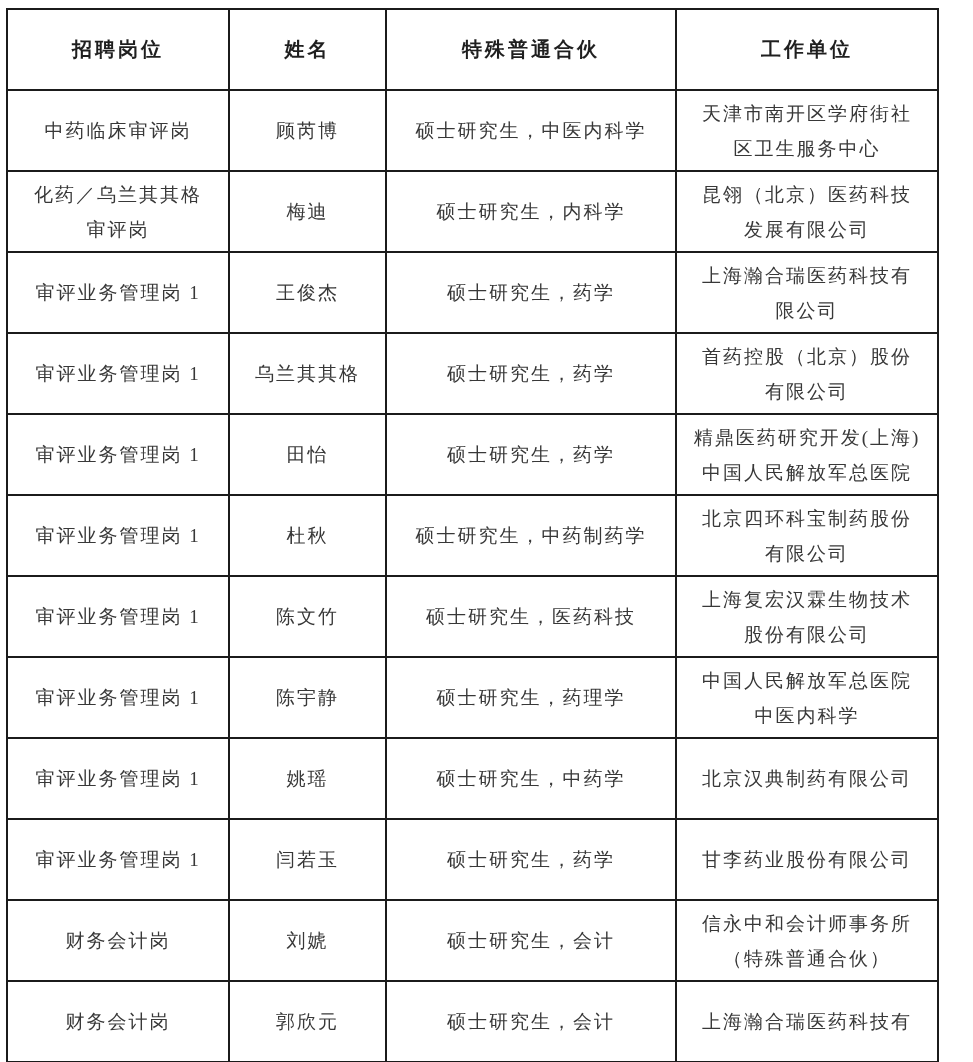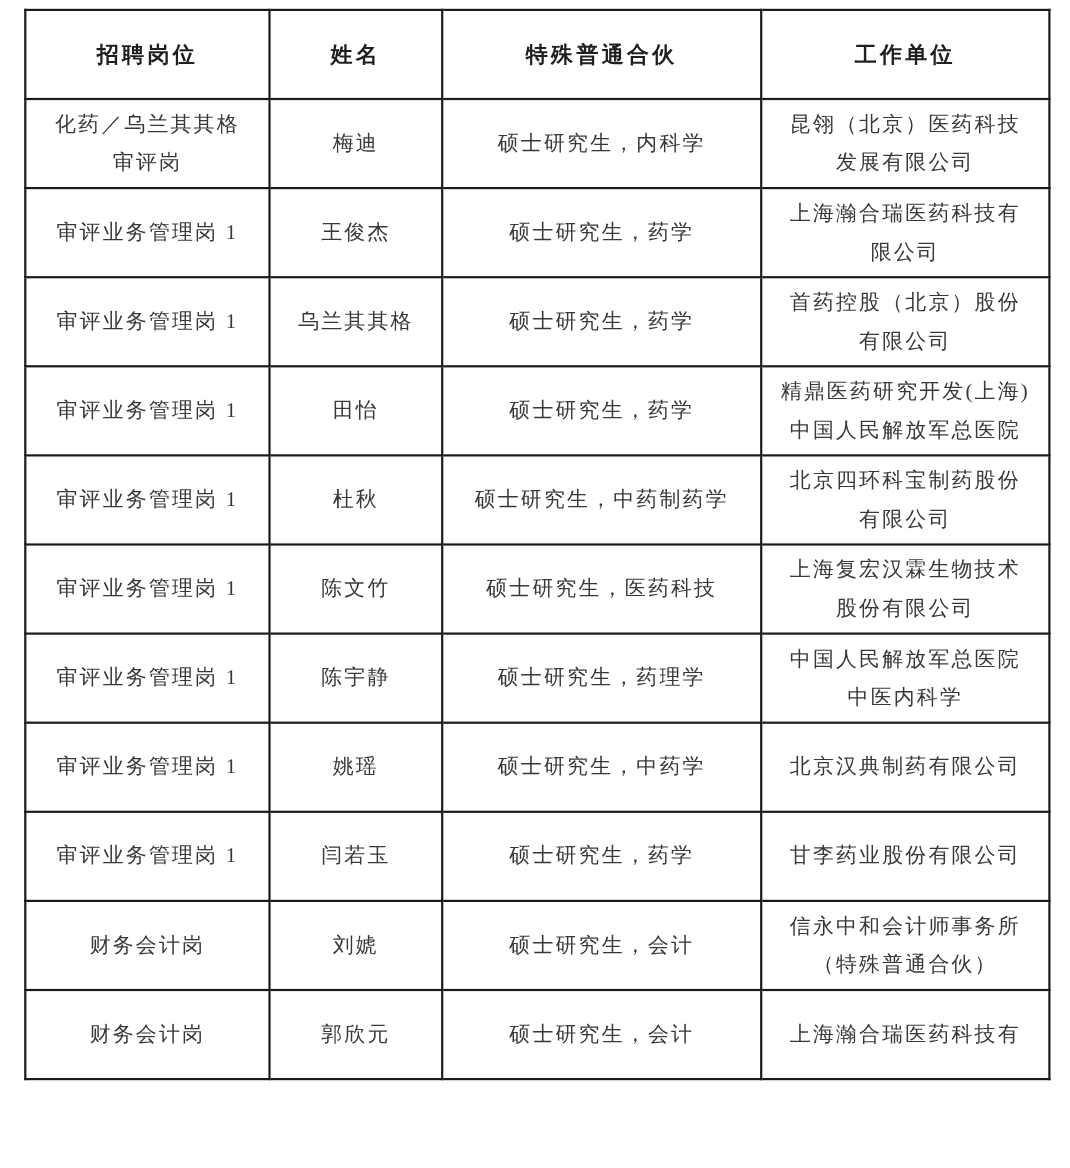--- a/index.html
+++ b/index.html
@@ -9,21 +9,21 @@
   }
   .page {
     position: relative;
     width: 973px;
     height: 1062px;
     background: #ffffff;
     overflow: hidden;
   }
   table.doc-table {
     position: absolute;
-    left: 22px;
+    left: 6px;
     top: 8px;
     width: 931px;
     border-collapse: collapse;
     table-layout: fixed;
     background: #ffffff;
   }
   .doc-table th,
   .doc-table td {
     border: 2px solid #1b1b1b;
     text-align: center;
@@ -61,20 +61,27 @@
     </colgroup>
     <thead>
       <tr>
         <th>招聘岗位</th>
         <th>姓名</th>
         <th>特殊普通合伙</th>
         <th>工作单位</th>
       </tr>
     </thead>
     <tbody>
+      <tr>
+        <td>中药临床审评岗</td>
+        <td>顾芮博</td>
+        <td>硕士研究生，中医内科学</td>
+        <td>天津市南开区学府街社
+区卫生服务中心</td>
+      </tr>
       <tr>
         <td>化药／乌兰其其格
 审评岗</td>
         <td>梅迪</td>
         <td>硕士研究生，内科学</td>
         <td>昆翎（北京）医药科技
 发展有限公司</td>
       </tr>
       <tr>
         <td>审评业务管理岗 1</td>

